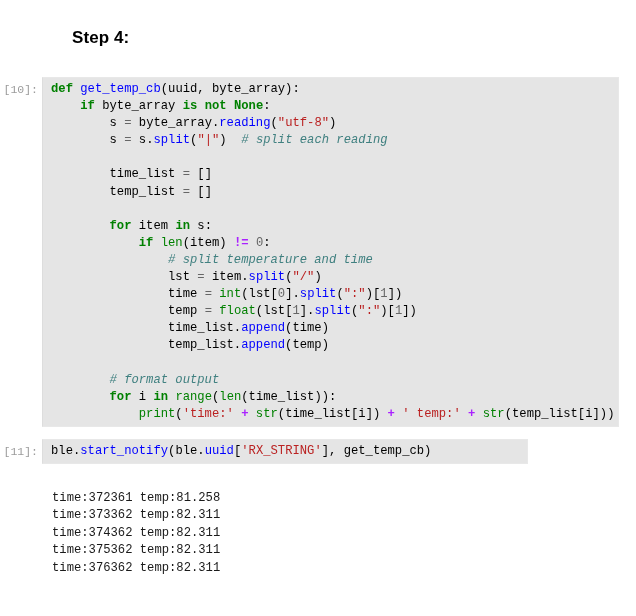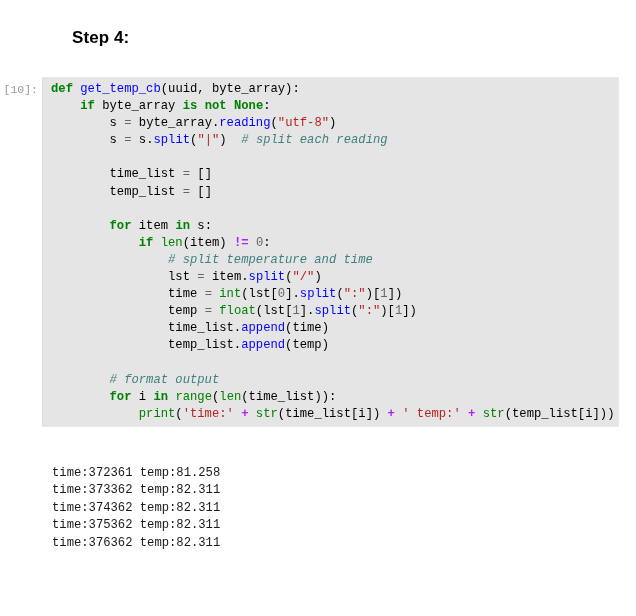--- a/index.html
+++ b/index.html
@@ -147,20 +147,26 @@
                 <span class="n">temp_list</span>.<span class="na">append</span>(<span class="n">temp</span>)
 
         <span class="c"># format output</span>
         <span class="k">for</span> <span class="n">i</span> <span class="k">in</span> <span class="nb">range</span>(<span class="nb">len</span>(<span class="n">time_list</span>)):
             <span class="nb">print</span>(<span class="s">'time:'</span> <span class="op">+</span> <span class="nb">str</span>(<span class="n">time_list</span>[<span class="n">i</span>]) <span class="op">+</span> <span class="s">' temp:'</span> <span class="op">+</span> <span class="nb">str</span>(<span class="n">temp_list</span>[<span class="n">i</span>]))</pre>
     </div>
   </div>
 
   <div class="gap-12"></div>
 
+  <div class="cell-row">
+    <div class="prompt">[11]:</div>
+    <div class="input-area">
+      <pre class="code"><span class="n">ble</span>.<span class="na">start_notify</span>(<span class="n">ble</span>.<span class="na">uuid</span>[<span class="s">'RX_STRING'</span>], <span class="n">get_temp_cb</span>)</pre>
+    </div>
+  </div>
 
   <div class="gap-12"></div>
 
 
   <div class="gap-10"></div>
 
   <div class="output-row">
     <div class="output-prompt"></div>
     <div class="output-area">
       <pre class="stdout">time:372361 temp:81.258

